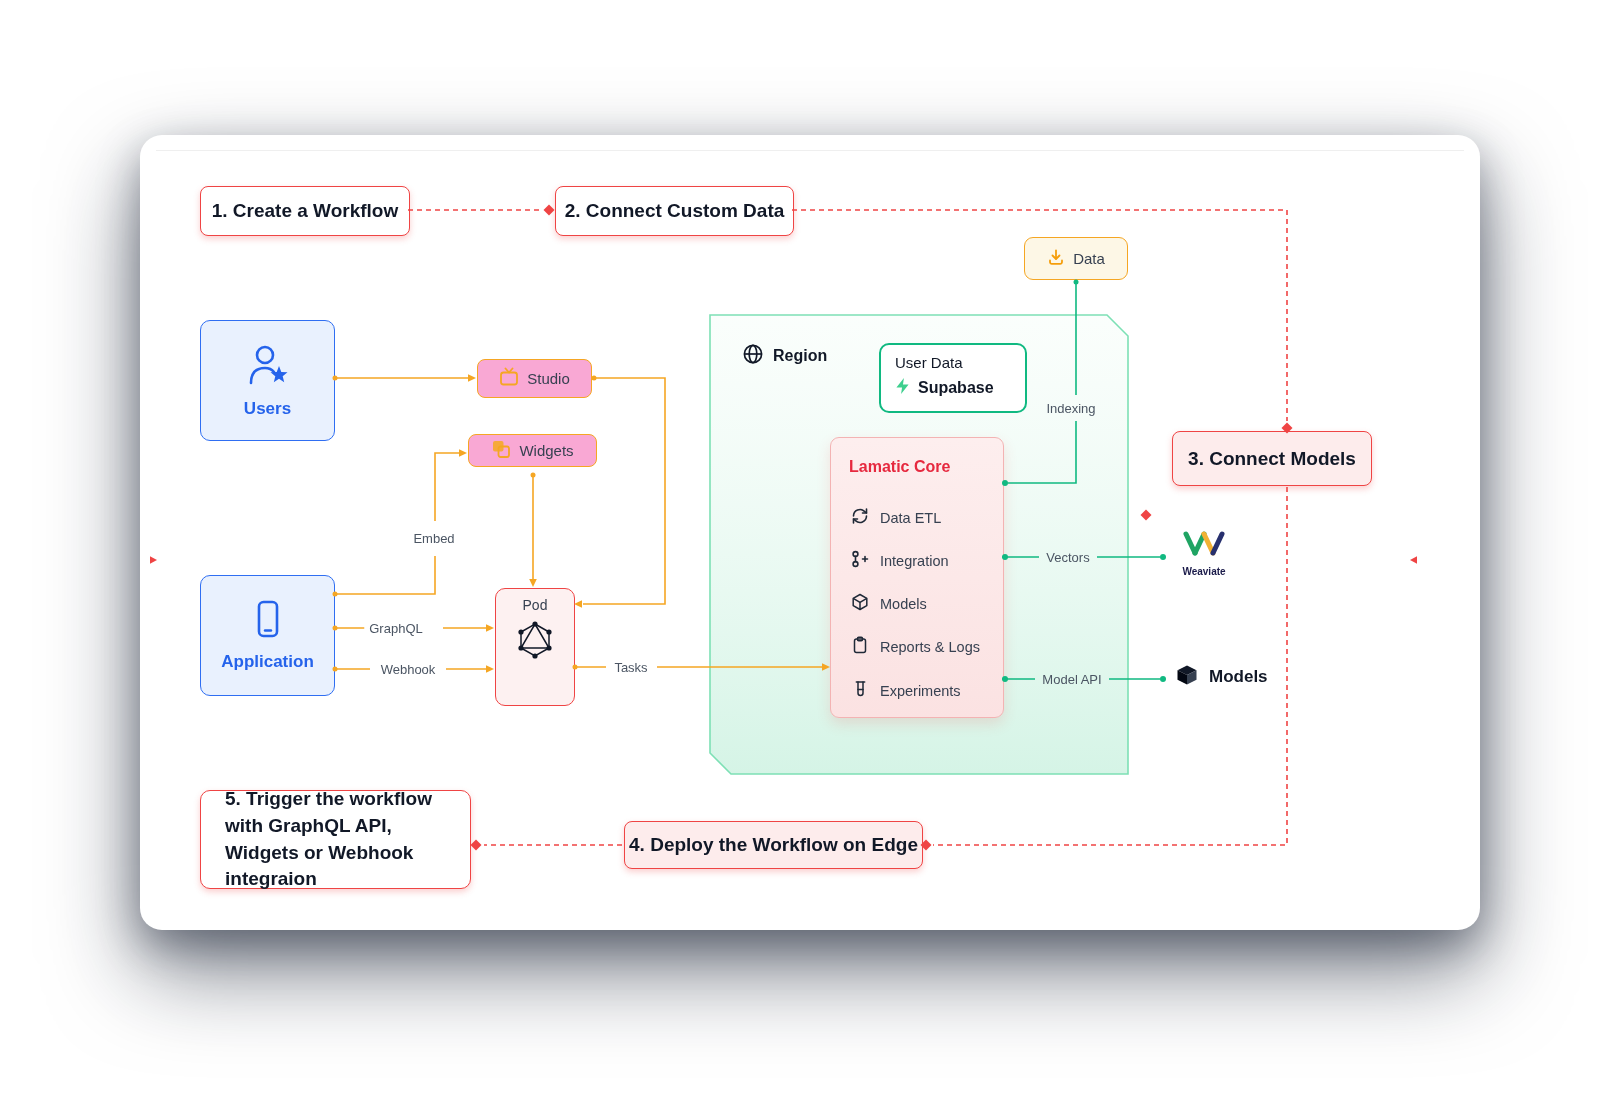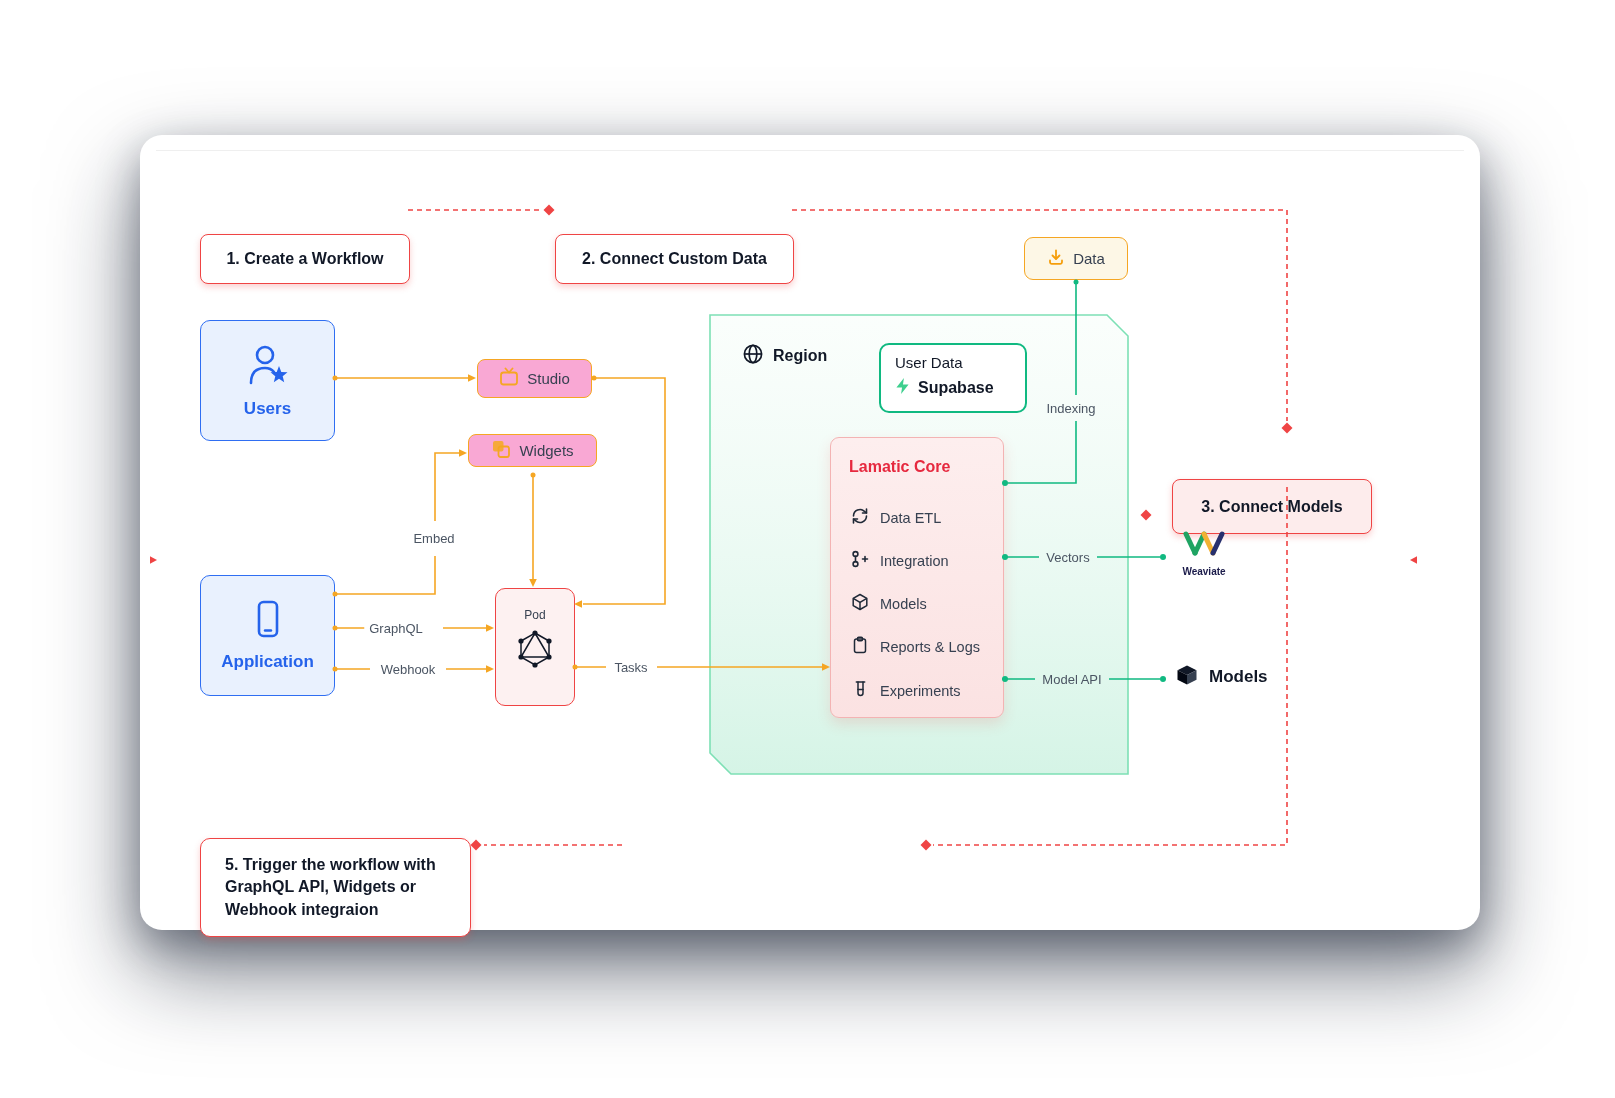--- a/index.html
+++ b/index.html
@@ -7,35 +7,35 @@
     font-family:"Liberation Sans",sans-serif;color:#111827;}
   .card{position:absolute;left:140px;top:135px;width:1340px;height:795px;
     background:#ffffff;border-radius:22px;
     box-shadow:0 40px 90px rgba(15,23,42,.55),0 15px 40px rgba(15,23,42,.35);}
   .hairline{position:absolute;left:156px;top:150px;width:1308px;height:1px;background:#efefef;}
   svg.layer{position:absolute;left:0;top:0;pointer-events:none;}
   .region-layer{z-index:1;}
   .connector-layer{z-index:3;}
   .step{position:absolute;z-index:2;display:flex;align-items:center;justify-content:center;
     background:#ffffff;border:1.8px solid #ef4444;border-radius:8px;
-    font-size:16px;font-weight:bold;color:#111827;text-align:center;
-    box-shadow:0 3px 6px rgba(239,68,68,.25);margin-top:48px;}
+    font-size:19px;font-weight:bold;color:#111827;text-align:center;
+    box-shadow:0 3px 6px rgba(239,68,68,.25);}
   .step.pink{background:#fdecec;text-align:center;}
   .step.multiline{align-items:center;justify-content:flex-start;text-align:left;
     padding:0 18px 0 24px;line-height:1.4;border-radius:10px;}
   .node-blue{position:absolute;z-index:2;display:flex;flex-direction:column;align-items:center;
     justify-content:center;gap:7px;background:#e9f1fe;border:1.8px solid #2f6ef2;border-radius:10px;}
   .node-blue .lbl{font-size:17px;font-weight:bold;color:#2563eb;}
   .node-orange{position:absolute;z-index:2;display:flex;align-items:center;justify-content:center;
     gap:8px;background:#f9a8d4;border:1.6px solid #f5a623;border-radius:8px;
     font-size:15px;color:#374151;}
   .pod{position:absolute;z-index:2;left:495px;top:588px;width:78px;height:116px;
     background:#fdf1f1;border:1.8px solid #ef4444;border-radius:10px;
     display:flex;flex-direction:column;align-items:center;}
-  .pod .lbl{margin-top:19px;font-size:12px;color:#374151;}
+  .pod .lbl{margin-top:8px;font-size:14px;color:#374151;}
   .pod .ic{margin-top:7px;}
   .region-label{position:absolute;z-index:2;left:742px;top:343px;display:flex;align-items:center;
     gap:9px;font-size:16px;font-weight:bold;color:#111827;}
   .userdata{position:absolute;z-index:2;left:855px;top:343px;width:148px;height:70px;
     box-sizing:border-box;background:#ffffff;border:2px solid #10b981;border-radius:10px;
     padding:9px 14px;margin-left:24px;}
   .userdata .title{font-size:15px;color:#111827;}
   .userdata .row{display:flex;align-items:center;gap:8px;margin-top:6px;}
   .userdata .provider{font-size:16px;font-weight:bold;color:#111827;}
   .core{position:absolute;z-index:2;left:830px;top:437px;width:172px;height:279px;
@@ -74,20 +74,23 @@
 
   <div class="step" style="left:200px;top:186px;width:208px;height:48px;">
     <span>1. Create a Workflow</span>
   </div>
   <div class="step" style="left:555px;top:186px;width:237px;height:48px;">
     <span>2. Connect Custom Data</span>
   </div>
   <div class="step pink" style="left:1172px;top:431px;width:198px;height:53px;">
     <span>3. Connect Models</span>
   </div>
+  <div class="step pink" style="left:624px;top:821px;width:297px;height:46px;">
+    <span>4. Deploy the Workflow on Edge</span>
+  </div>
   <div class="step multiline" style="left:200px;top:790px;width:271px;height:99px;box-sizing:border-box;">
     <span>5. Trigger the workflow with GraphQL API, Widgets or Webhook integraion</span>
   </div>
 
   <div class="node-blue" style="left:200px;top:320px;width:133px;height:119px;">
     <span>
       <svg width="46" height="46" viewBox="0 0 46 46">
         <circle cx="20" cy="13" r="8" stroke="#2563eb" stroke-width="2.6" fill="none"></circle>
         <path d="M6,41 C6,30 12,26 20,26 C24,26 27,27.5 29,30" stroke="#2563eb" stroke-width="2.6" fill="none" stroke-linecap="round"></path>
         <polygon points="34,24 36.3,30 42.5,30.3 37.7,34.2 39.2,40.2 34,36.8 28.8,40.2 30.3,34.2 25.5,30.3 31.7,30" fill="#2563eb"></polygon>

